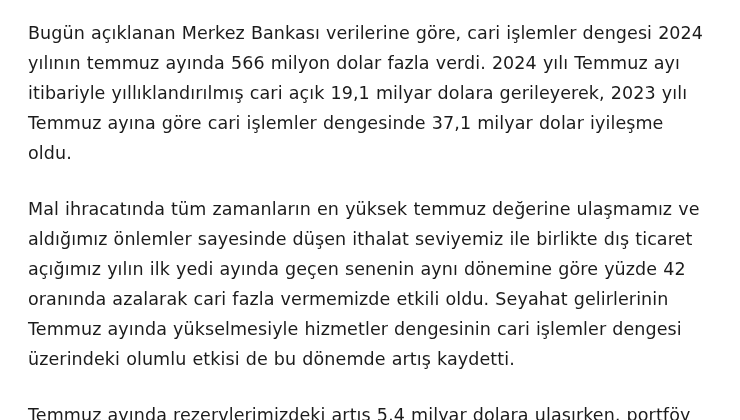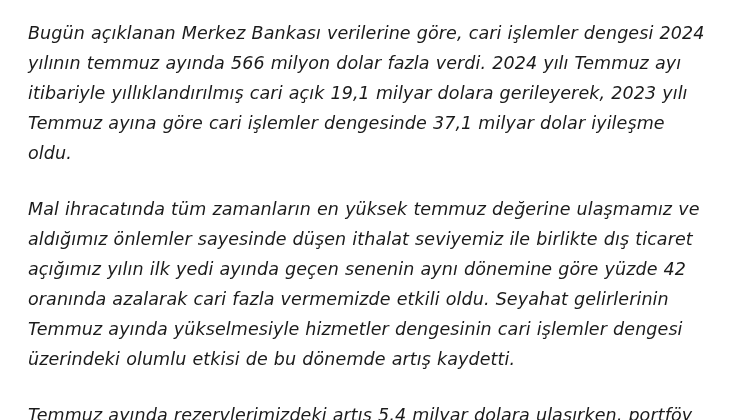--- a/index.html
+++ b/index.html
@@ -21,21 +21,20 @@
     background: #ffffff;
   }
   .para {
     margin: 0 0 26px 0;
     font-size: 17.5px;
     line-height: 30px;
     color: #1b1b1b;
     letter-spacing: 0.1px;
     text-align: left;
     word-spacing: 0.4px;
-    font-style: italic;
   }
   .para:last-child {
     margin-bottom: 0;
   }
 </style>
 </head>
 <body>
 
 <div class="article">
   <p class="para">Bugün açıklanan Merkez Bankası verilerine göre, cari işlemler dengesi 2024 yılının temmuz ayında 566 milyon dolar fazla verdi. 2024 yılı Temmuz ayı itibariyle yıllıklandırılmış cari açık 19,1 milyar dolara gerileyerek, 2023 yılı Temmuz ayına göre cari işlemler dengesinde 37,1 milyar dolar iyileşme oldu.</p>

